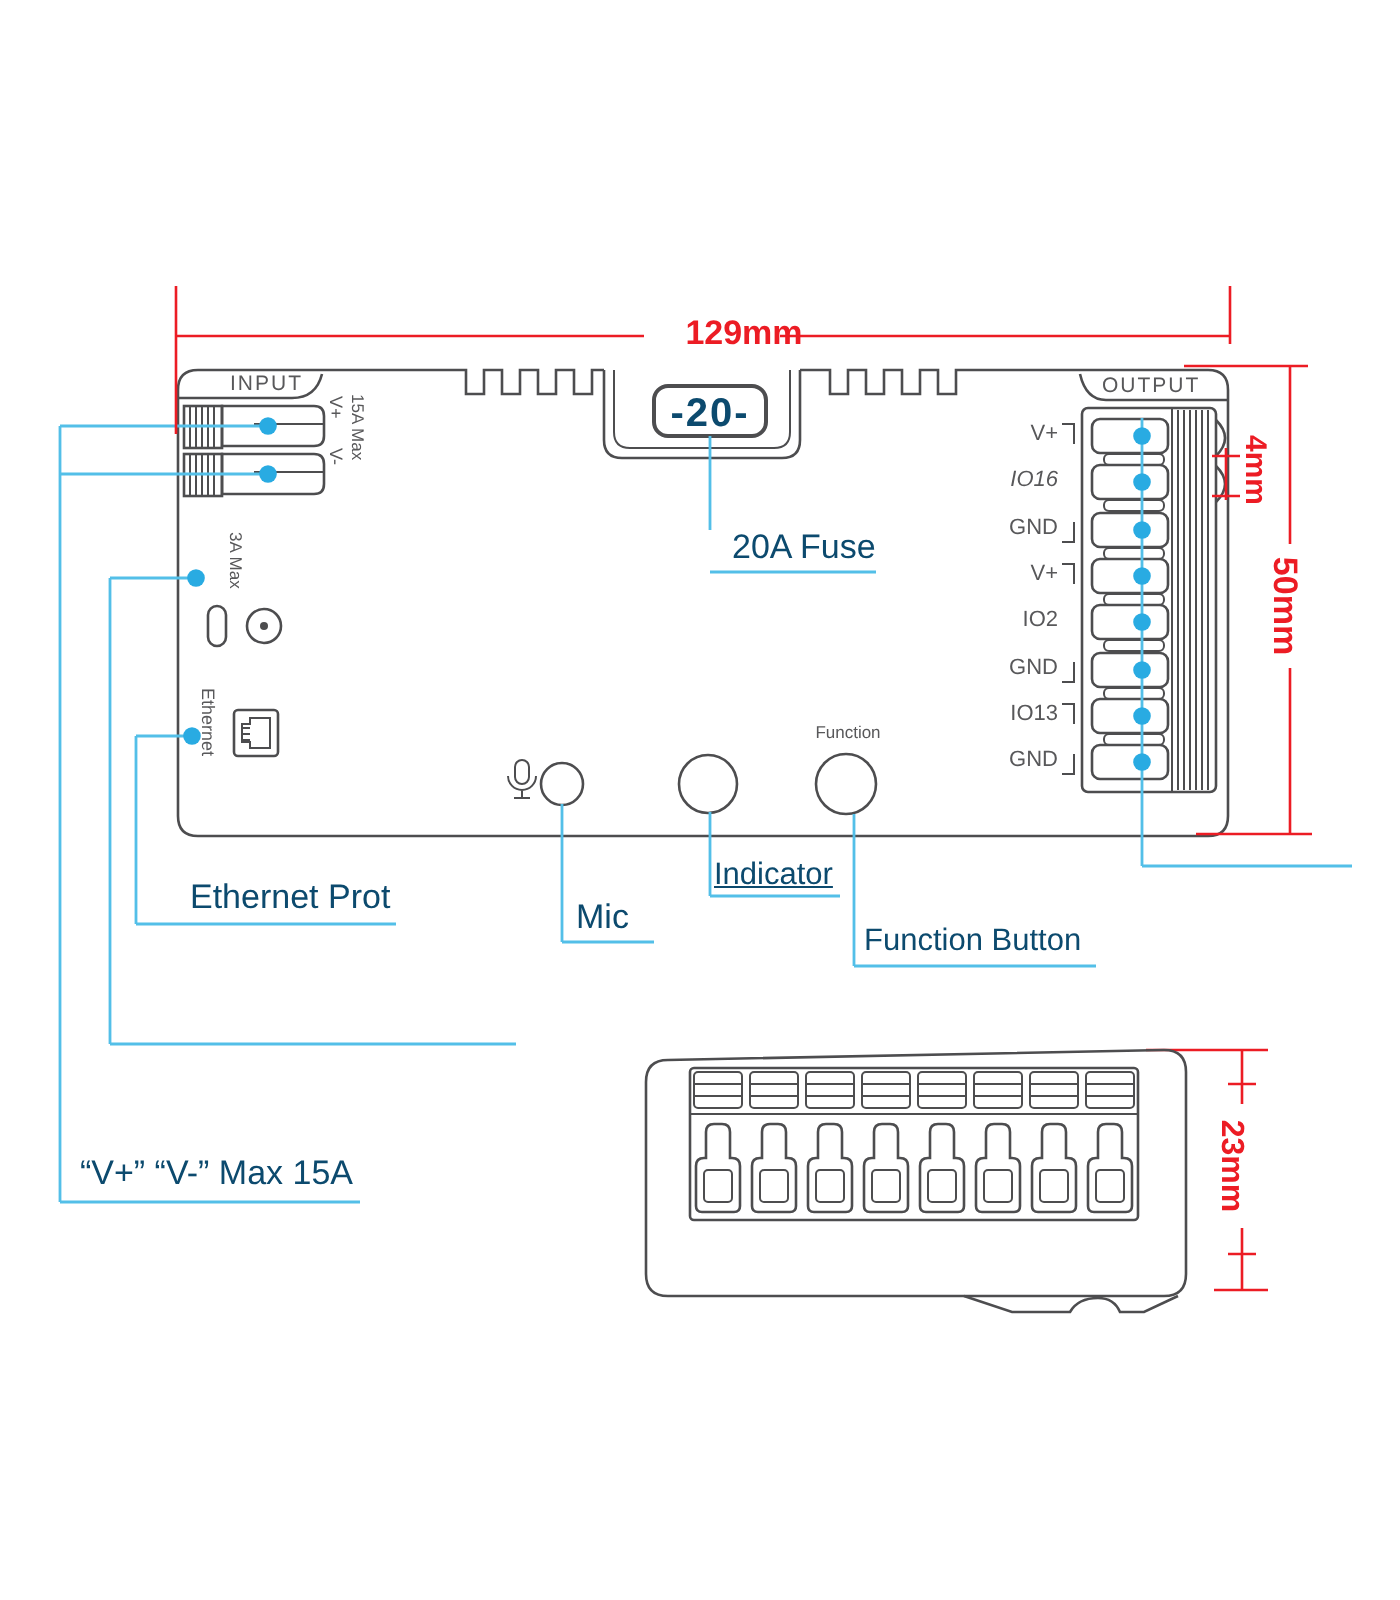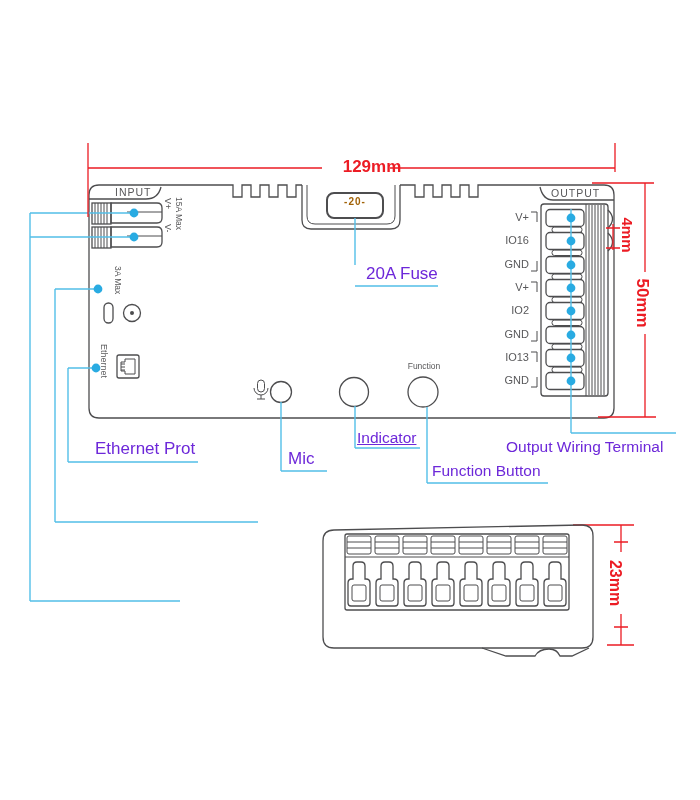--- a/index.html
+++ b/index.html
@@ -8,21 +8,21 @@
   .canvas svg{position:absolute;left:0;top:0;}
   svg path,svg rect,svg circle,svg line{fill:none;stroke:#4d4d4f;stroke-width:1.3;}
   svg .thin{stroke-width:1;}
   svg .thick{stroke-width:2;}
   svg .cyline{stroke:#53BFE8;stroke-width:1.4;}
   svg .dot{fill:#29ABE2;stroke:none;}
   svg .redline{stroke:#EC1C24;stroke-width:1.3;}
   svg .fillgray{fill:#4d4d4f;stroke:none;}
   .t{position:absolute;white-space:nowrap;color:#58585A;line-height:1.15;}
   .rot{transform:rotate(90deg);transform-origin:0 0;}
-  .cy{color:#6d28d9;}
+  .cy{color:#0c4a6e;}
   .red{color:#EC1C24;font-weight:bold;}
   .ctr{text-align:center;}
   .rgt{text-align:right;}
 </style>
 </head>
 <body>
 
 <div class="canvas">
 
   <svg width="700" height="800" viewBox="0 0 700 800">
@@ -172,43 +172,43 @@
           <rect class="thin" x="520" y="585" width="14" height="16" rx="2"></rect>
         <path d="M549,579 V566 Q549,562 553,562 H557 Q561,562 561,566 V579 H562 Q566,579 566,583 V603 Q566,606 563,606 H547 Q544,606 544,603 V583 Q544,579 548,579 Z"></path>
           <rect class="thin" x="548" y="585" width="14" height="16" rx="2"></rect>
       </g>
       <path d="M482,648 L506,656 H535 Q539,649 549,649 Q557,649 560,656 H572 L589,648"></path>
     </g>
   </svg>
 
   <div class="t" style="left:115px;top:186px;font-size:10.5px;letter-spacing:1px;">INPUT</div>
   <div class="t" style="left:551px;top:187px;font-size:10.5px;letter-spacing:1px;">OUTPUT</div>
-  <div class="t ctr" style="left:327px;top:196px;width:56px;font-size:10px;font-weight:bold;letter-spacing:1px;color:#a16207;">-20-</div>
+  <div class="t ctr" style="left:327px;top:196px;width:56px;font-size:20px;font-weight:bold;letter-spacing:1px;color:#0c4a6e;">-20-</div>
   <div class="t ctr" style="left:403px;top:362px;width:42px;font-size:8.5px;">Function</div>
 
   <div class="t rot" style="left:173px;top:198px;width:16px;font-size:9px;">V+</div>
   <div class="t rot" style="left:183px;top:197px;width:47px;font-size:8.5px;">15A Max</div>
   <div class="t rot" style="left:173px;top:224px;width:17px;font-size:9px;">V-</div>
   <div class="t rot" style="left:122px;top:266px;width:37px;font-size:8.5px;">3A Max</div>
   <div class="t rot" style="left:109px;top:344px;width:46px;font-size:9px;">Ethernet</div>
 
   <div class="t rgt" style="left:489px;top:211px;width:40px;font-size:11px;">V+</div>
-  <div class="t rgt" style="left:489px;top:234px;width:40px;font-size:11px;">IO16</div>
+  <div class="t rgt" style="left:489px;top:234px;width:40px;font-size:11px;font-style:italic;">IO16</div>
   <div class="t rgt" style="left:489px;top:258px;width:40px;font-size:11px;">GND</div>
   <div class="t rgt" style="left:489px;top:281px;width:40px;font-size:11px;">V+</div>
   <div class="t rgt" style="left:489px;top:304px;width:40px;font-size:11px;">IO2</div>
   <div class="t rgt" style="left:489px;top:328px;width:40px;font-size:11px;">GND</div>
   <div class="t rgt" style="left:489px;top:351px;width:40px;font-size:11px;">IO13</div>
   <div class="t rgt" style="left:489px;top:374px;width:40px;font-size:11px;">GND</div>
 
   <div class="t cy" style="left:366px;top:264px;font-size:17px;">20A Fuse</div>
   <div class="t cy" style="left:95px;top:439px;font-size:17px;">Ethernet Prot</div>
   <div class="t cy" style="left:288px;top:449px;font-size:17px;">Mic</div>
   <div class="t cy" style="left:357px;top:429px;font-size:15.5px;text-decoration:underline;">Indicator</div>
   <div class="t cy" style="left:432px;top:462px;font-size:15.5px;">Function Button</div>
-  <div class="t cy" style="left:506px;top:438px;font-size:15.5px;">Output Wiring Terminal</div>
+  <div class="t cy" style="left:40px;top:577px;font-size:17px;">“V+” “V-” Max 15A</div>
 
   <div class="t red ctr" style="left:324px;top:157px;width:64px;font-size:17px;margin-left:16px;">129mm</div>
   <div class="t red rot ctr" style="left:636px;top:216px;width:38px;font-size:15px;">4mm</div>
   <div class="t red rot ctr" style="left:652px;top:270px;width:66px;font-size:17px;">50mm</div>
   <div class="t red rot ctr" style="left:624px;top:554px;width:58px;font-size:16px;">23mm</div>
 
 </div>
 
 </body></html>

